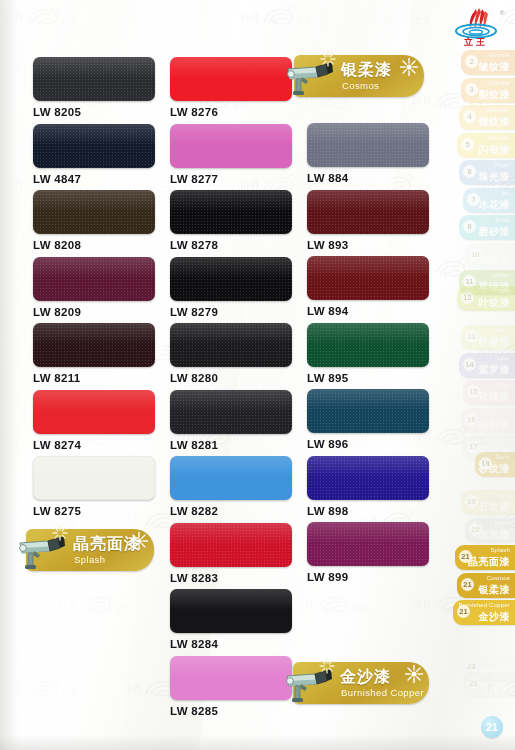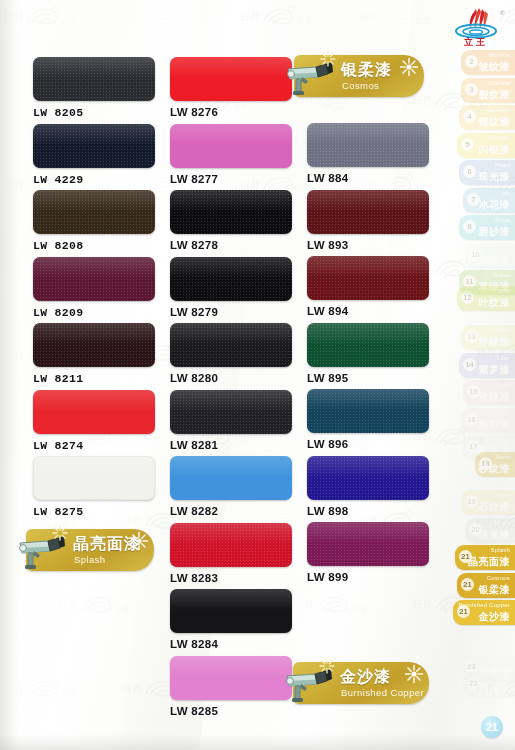--- a/index.html
+++ b/index.html
@@ -38,21 +38,21 @@
   
   .wm-layer{position:absolute;inset:0;pointer-events:none;opacity:.5;}
   .wm{position:absolute;white-space:nowrap;opacity:.33;}
   .wm svg{display:block;}
 
   
   #logo{position:absolute;right:8px;top:3px;width:62px;height:46px;}
 
   
   .col{position:absolute;width:122px;}
-  #col1{left:33px;top:57px;font-family:Liberation Mono, monospace;}
+  #col1{left:33px;top:57px;}
   #col2{left:170px;top:57px;}
   #col3{left:307px;top:123px;}
   .cell{height:66.5px;position:relative;}
   .swatch{
     width:122px;height:44px;border-radius:7px;
     box-shadow:0 1px 2px rgba(0,0,0,.25);
     position:relative;overflow:hidden;
   }
   .swatch .gloss{
     position:absolute;left:0;top:0;width:100%;height:48%;
@@ -656,21 +656,21 @@
           <span class="grain"></span>
           <span class="gloss"></span>
         </div>
         <div class="code">LW 8205</div>
       </div>
       <div class="cell">
         <div class="swatch metal" style="background: rgb(19, 26, 44);">
           <span class="grain"></span>
           <span class="gloss"></span>
         </div>
-        <div class="code">LW 4229</div>
+        <div class="code">LW 4847</div>
       </div>
       <div class="cell">
         <div class="swatch metal" style="background: rgb(53, 41, 26);">
           <span class="grain"></span>
           <span class="gloss"></span>
         </div>
         <div class="code">LW 8208</div>
       </div>
       <div class="cell">
         <div class="swatch metal" style="background: rgb(92, 23, 51);">

